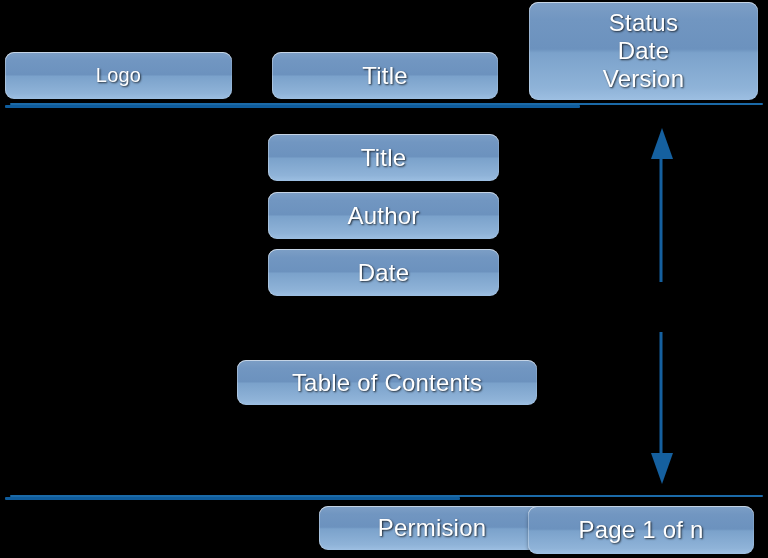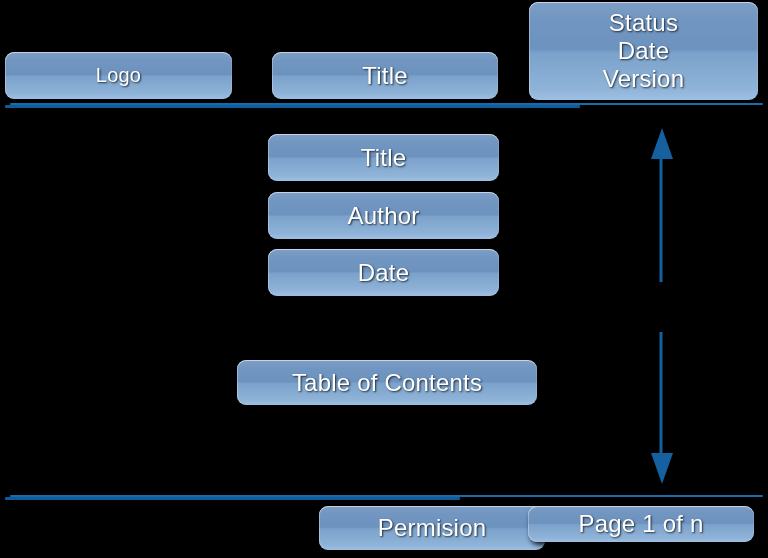--- a/index.html
+++ b/index.html
@@ -114,17 +114,17 @@
   </div>
 
   <div class="rule seg-b" style="left:10px; top:495px; width:753px; height:2px;"></div>
   <div class="rule seg-a" style="left:5px; top:497px; width:455px;"></div>
 
 
   <div class="box" style="left:272px; top:506px; width:226px; height:44px; font-size:24px;margin-left:47px;">
     <span class="lbl">Permision</span>
   </div>
 
-  <div class="box" style="left:528px; top:506px; width:226px; height:36px; font-size:24px;">
+  <div class="box" style="left:528px; top:506px; width:226px; height:48px; font-size:24px;">
     <span class="lbl">Page 1 of n</span>
   </div>
 
 </div>
 
 </body></html>

